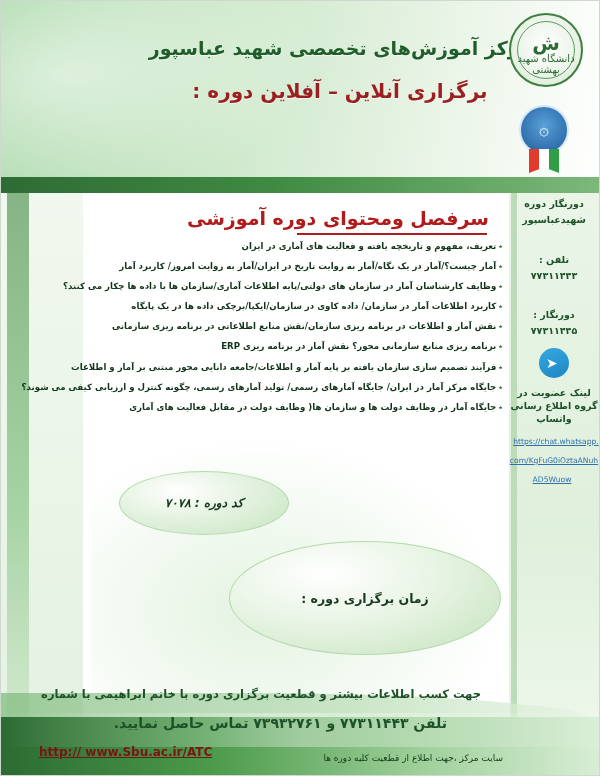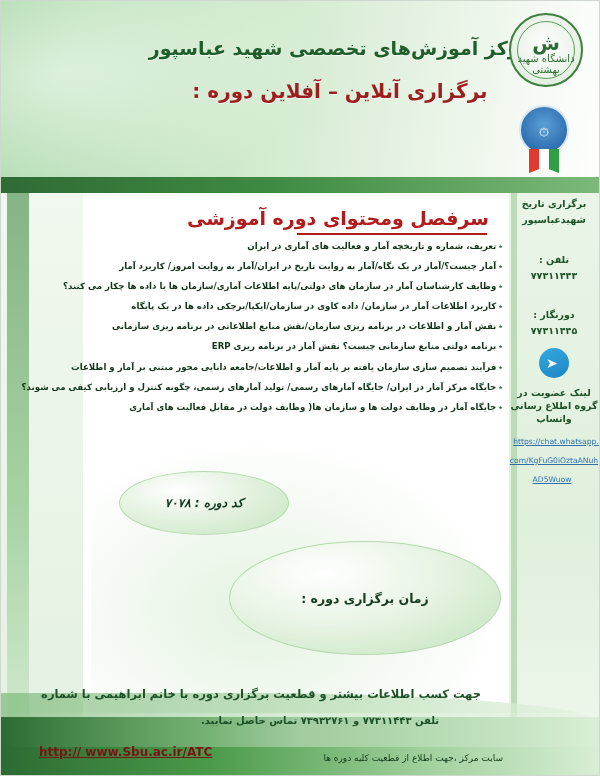--- a/index.html
+++ b/index.html
@@ -246,22 +246,22 @@
   .footer-note1 {
     position: absolute;
     right: 118px; top: 686px;
     font-size: 11.5px;
     font-weight: bold;
     color: #1d5128;
     direction: rtl;
   }
   .footer-note2 {
     position: absolute;
-    right: 160px; top: 714px;
-    font-size: 10px;
+    right: 152px; top: 714px;
+    font-size: 14px;
     font-weight: bold;
     color: #1d5128;
     direction: rtl;
   }
   .footer-note3 {
     position: absolute;
     right: 96px; bottom: 12px;
     font-size: 9px;
     color: #123a18;
     direction: rtl;
@@ -354,47 +354,47 @@
     <div class="disc">
       <div class="glyph">۞</div>
     </div>
     <div class="ribbon"></div>
   </div>
 
   <div class="section-heading">سرفصل ومحتوای دوره آموزشی</div>
   <div class="section-underline"></div>
 
   <div class="topics">
-    <p class="topic"><span class="star">٭</span><span>تعریف، شماره و تاریخچه آمار و فعالیت های آماری در ایران</span></p>
+    <p class="topic"><span class="star">٭</span><span>تعریف، مفهوم و تاریخچه یافته و فعالیت های آماری در ایران</span></p>
     <p class="topic"><span class="star">٭</span><span>آمار چیست؟/آمار در یک نگاه/آمار به روایت تاریخ در ایران/آمار به روایت امروز/ کاربرد آمار</span></p>
     <p class="topic"><span class="star">٭</span><span>وظایف کارشناسان آمار در سازمان های دولتی/پایه اطلاعات آماری/سازمان ها با داده ها چکار می کنند؟</span></p>
     <p class="topic"><span class="star">٭</span><span>کاربرد اطلاعات آمار در سازمان/ داده کاوی در سازمان/ایکپا/برچکی داده ها در یک پایگاه</span></p>
     <p class="topic"><span class="star">٭</span><span>نقش آمار و اطلاعات در برنامه ریزی سازمان/نقش منابع اطلاعاتی در برنامه ریزی سازمانی</span></p>
-    <p class="topic"><span class="star">٭</span><span>برنامه دولتی منابع سازمانی چیست؟ نقش آمار در برنامه ریزی ERP</span></p>
+    <p class="topic"><span class="star">٭</span><span>برنامه ریزی منابع سازمانی محور؟ نقش آمار در برنامه ریزی ERP</span></p>
     <p class="topic"><span class="star">٭</span><span>فرآیند تصمیم سازی سازمان یافته بر پایه آمار و اطلاعات/جامعه دانایی محور مبتنی بر آمار و اطلاعات</span></p>
     <p class="topic"><span class="star">٭</span><span>جایگاه مرکز آمار در ایران/ جایگاه آمارهای رسمی/ تولید آمارهای رسمی، چگونه کنترل و ارزیابی کیفی می شوند؟</span></p>
     <p class="topic"><span class="star">٭</span><span>جایگاه آمار در وظایف دولت ها و سازمان ها( وظایف دولت در مقابل فعالیت های آماری</span></p>
   </div>
 
   <div class="bubble bubble-code">
     <span>کد دوره : ۷۰۷۸</span>
   </div>
 
   <div class="bubble bubble-time">
     <span class="t1">زمان برگزاری دوره :</span>
   </div>
 
   <div class="footer-note1">جهت کسب اطلاعات بیشتر و قطعیت برگزاری دوره با خانم ابراهیمی با شماره</div>
   <div class="footer-note2">تلفن ۷۷۳۱۱۴۴۳ و ۷۳۹۳۲۷۶۱ تماس حاصل نمایید.</div>
   <div class="footer-note3">سایت مرکز ،جهت اطلاع از قطعیت کلیه دوره ها</div>
   <a class="footer-url" href="#">http:// www.Sbu.ac.ir/ATC</a>
 
   <div class="info-col">
     <div class="info-block">
-      <div class="info-label">برگزاری تاریخ</div>
+      <div class="info-label">دورنگار دوره</div>
       <div class="info-value">شهیدعباسپور</div>
     </div>
     <div class="info-spacer"></div>
     <div class="info-block">
       <div class="info-label">تلفن :</div>
       <div class="info-value">۷۷۳۱۱۴۴۳</div>
     </div>
     <div class="info-spacer"></div>
     <div class="info-block">
       <div class="info-label">دورنگار :</div>

